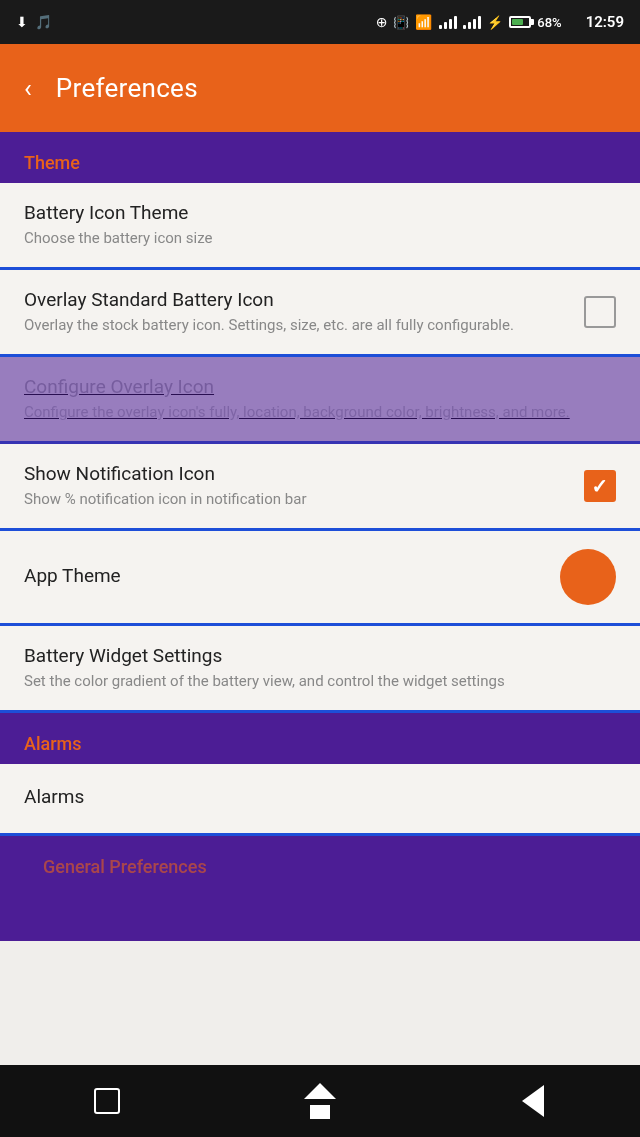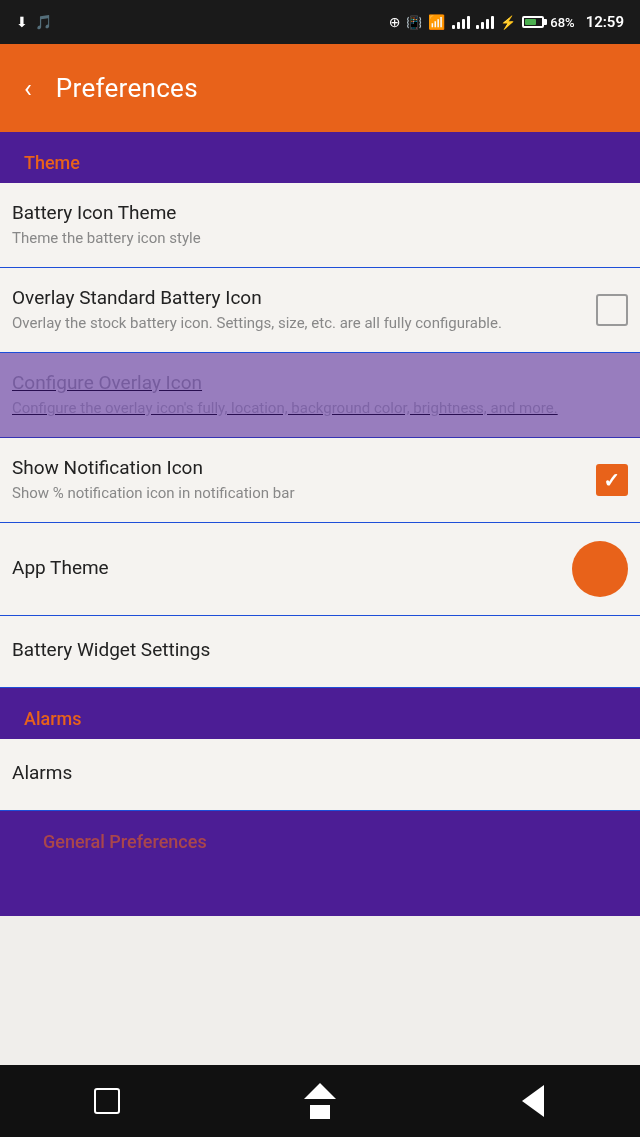--- a/index.html
+++ b/index.html
@@ -100,22 +100,22 @@
     .section-header {
       padding: 20px 24px 10px 24px;
       font-size: 18px;
       font-weight: 500;
       color: #e8621a;
     }
 
     
     .list-item {
       background: #f5f3f0;
-      padding: 18px 12px;
-      border-bottom: 1px solid #1d4ed8;
+      padding: 18px 24px;
+      border-bottom: 3px solid #1d4ed8;
       display: flex;
       align-items: center;
       justify-content: flex-start;
       min-height: 72px;
     }
     .list-item.disabled {
       opacity: 0.45;
       text-decoration: underline;
     }
     .list-item-text {
@@ -271,37 +271,37 @@
     </div>
 
     <span style="font-size:13px;">⚡</span>
 
     <div class="battery-icon">
       <div class="battery-body">
         <div class="battery-fill"></div>
       </div>
     </div>
     <span>68%</span>
-    <span style="font-weight:600;font-size:15px;margin-left:5px;">12:59</span>
+    <span style="font-weight:600;font-size:15px;margin-left:18px;">12:59</span>
   </div>
 </div>
 
 <div class="app-bar">
   <span class="back-arrow">‹</span>
   <span class="app-bar-title">Preferences</span>
 </div>
 
 <div class="content">
 
   <div class="section-header">Theme</div>
 
   <div class="list-item">
     <div class="list-item-text">
       <div class="list-item-title">Battery Icon Theme</div>
-      <div class="list-item-subtitle">Theme the battery icon style</div>
+      <div class="list-item-subtitle">Choose the battery icon size</div>
     </div>
   </div>
 
   <div class="list-item">
     <div class="list-item-text">
       <div class="list-item-title">Overlay Standard Battery Icon</div>
       <div class="list-item-subtitle">Overlay the stock battery icon. Settings, size, etc. are all fully configurable.</div>
     </div>
     <div class="checkbox"></div>
   </div>
@@ -324,20 +324,21 @@
   <div class="list-item" style="min-height: 80px;">
     <div class="list-item-text">
       <div class="list-item-title">App Theme</div>
     </div>
     <div class="toggle-circle"></div>
   </div>
 
   <div class="list-item">
     <div class="list-item-text">
       <div class="list-item-title">Battery Widget Settings</div>
+      <div class="list-item-subtitle">Set the color gradient of the battery view, and control the widget settings</div>
     </div>
   </div>
 
   <div class="section-header">Alarms</div>
 
   <div class="list-item">
     <div class="list-item-text">
       <div class="list-item-title">Alarms</div>
     </div>
   </div>

